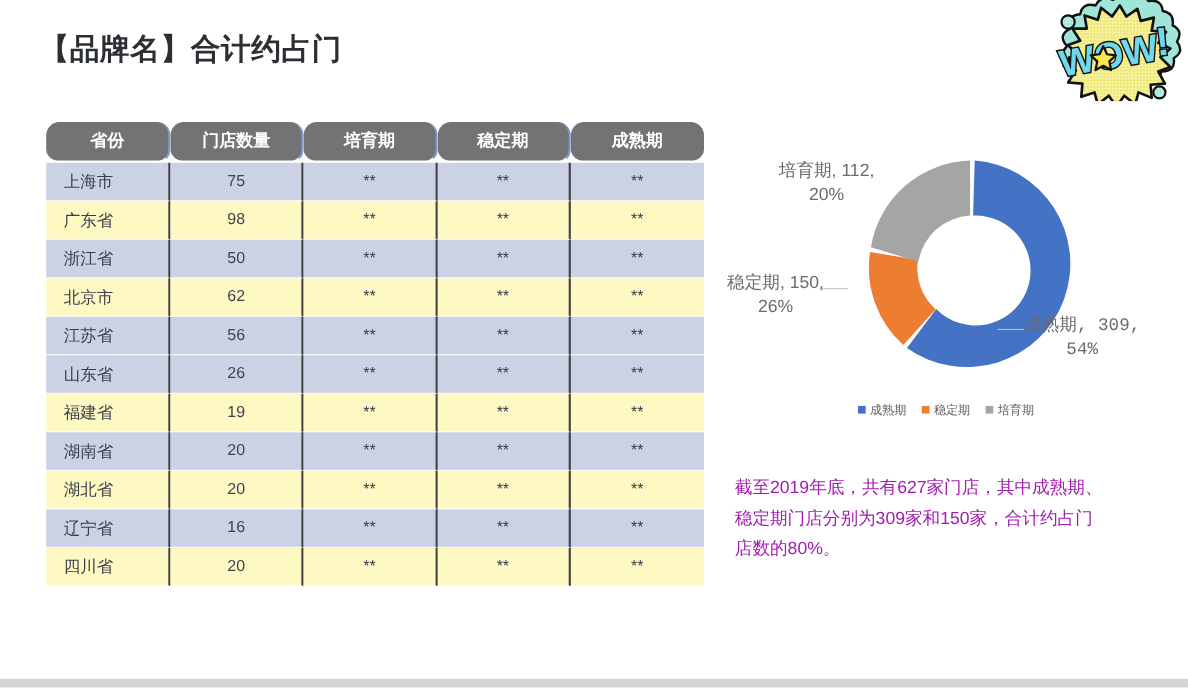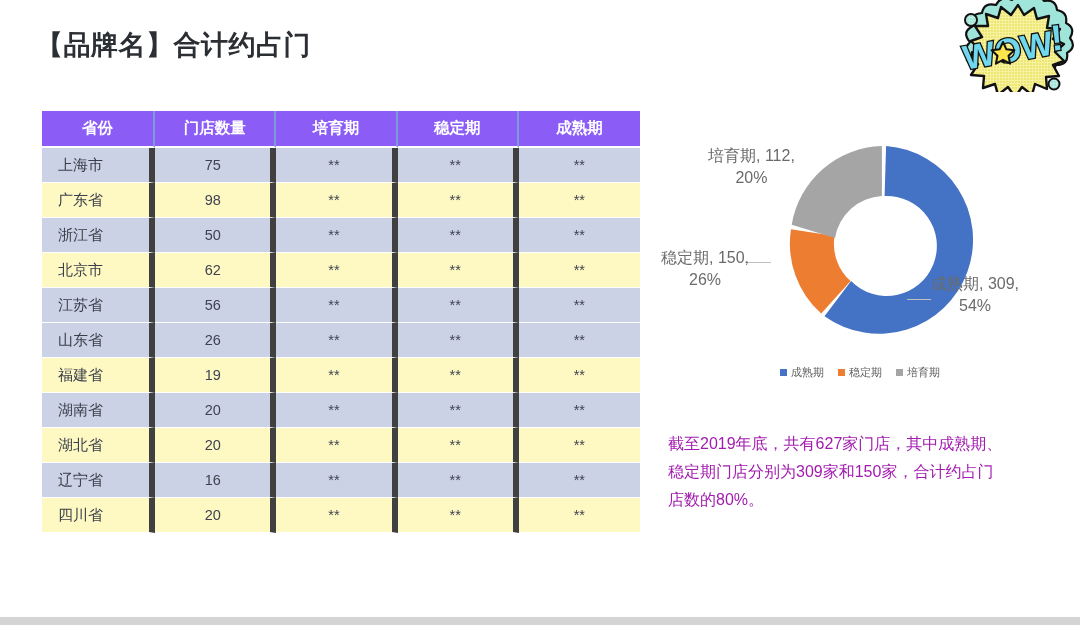--- a/index.html
+++ b/index.html
@@ -35,36 +35,37 @@
     top: 111px;
     width: 598px;
   }
   table.store-table {
     border-collapse: separate;
     border-spacing: 0;
     width: 100%;
     table-layout: fixed;
   }
   table.store-table th {
-    background: #8b5cf6;
+    background: #737373;
     color: #ffffff;
     font-size: 15.5px;
     font-weight: bold;
     height: 33px;
     text-align: center;
     border-right: 2px solid #7f9ad6;
     border-bottom: 2px solid #ffffff;
+    border-radius: 12px;
   }
   table.store-table th:last-child { border-right: none; }
   table.store-table td {
     height: 32px;
     text-align: center;
     font-size: 14.5px;
     color: #3f4350;
-    border-right: 6px solid #404040;
+    border-right: 2px solid #404040;
     border-bottom: 1px solid #ffffff;
   }
   table.store-table td:last-child { border-right: none; }
   table.store-table td.prov {
     text-align: left;
     padding-left: 16px;
     font-size: 15px;
     color: #3a3e49;
   }
   tr.row-odd td  { background: #ccd2e6; }
@@ -94,21 +95,21 @@
   .chart-label {
     position: absolute;
     font-size: 16px;
     color: #6b6b6b;
     line-height: 1.35;
     text-align: center;
     white-space: nowrap;
   }
   .lbl-peiyu   { left: 58px;  top: 25px; }
   .lbl-wending { left: 11px;  top: 127px; }
-  .lbl-chengshu{ left: 281px; top: 153px; }
+  .lbl-chengshu{ left: 281px; top: 166px; font-family: Liberation Mono, monospace; }
 
   .leader {
     position: absolute;
     background: #bfbfbf;
   }
   .leader-chengshu {
     left: 257px; top: 179px; width: 24px; height: 1px;
   }
   .leader-wending {
     left: 95px; top: 142px; width: 26px; height: 1px;

